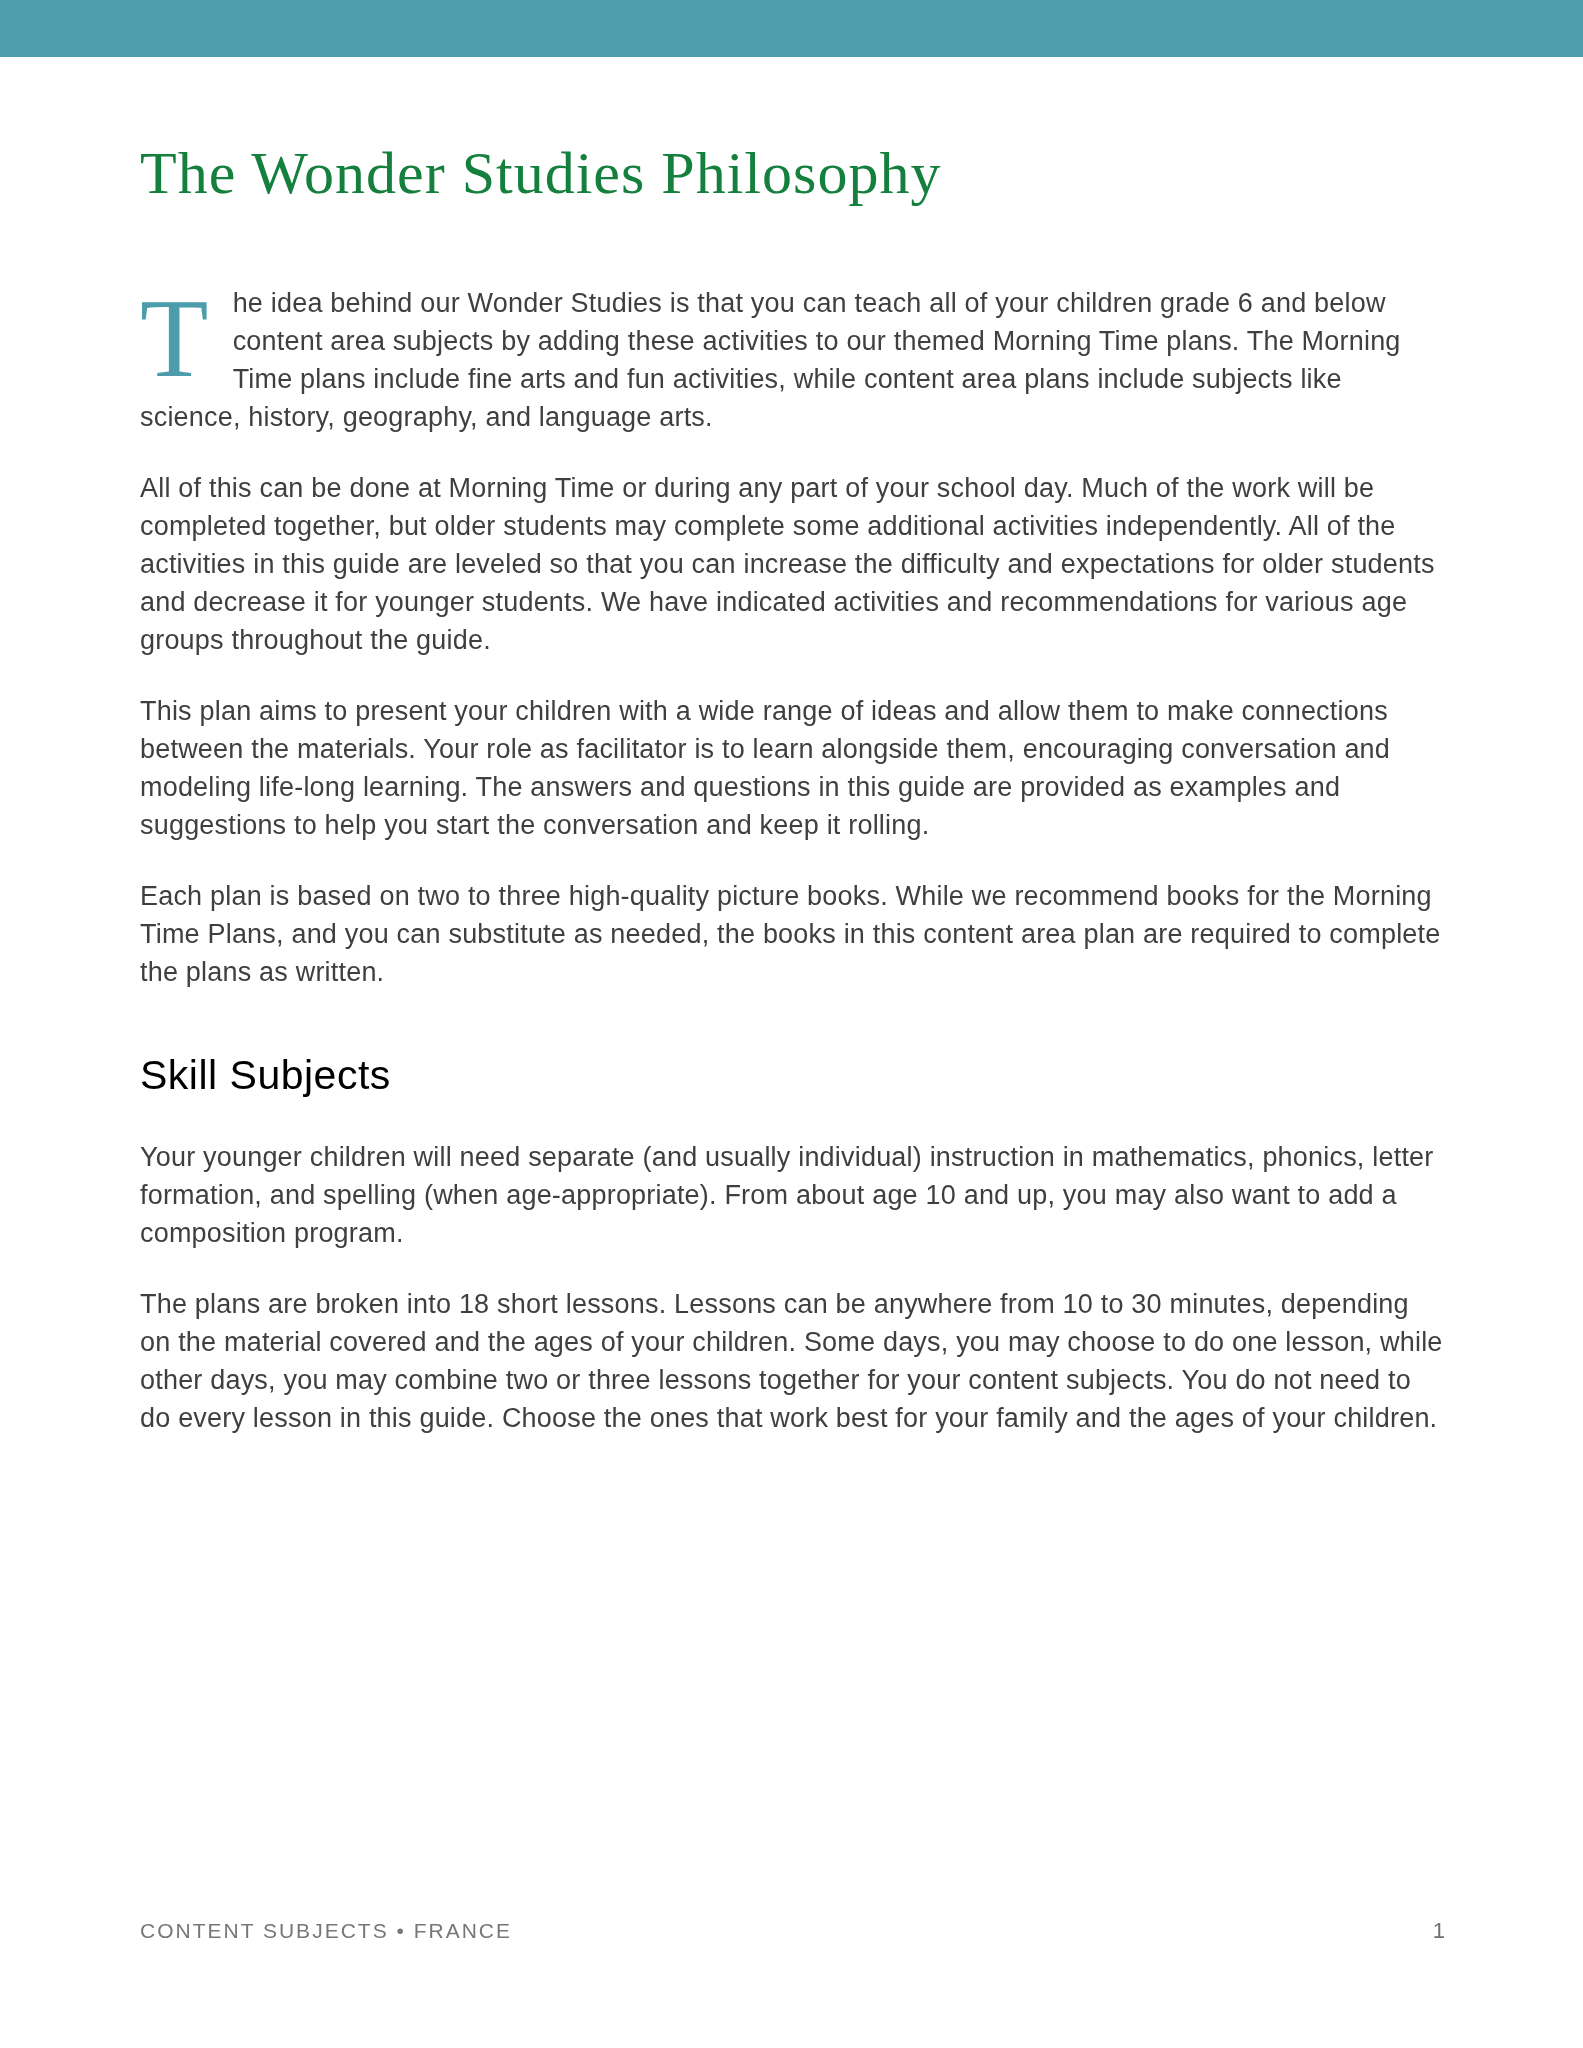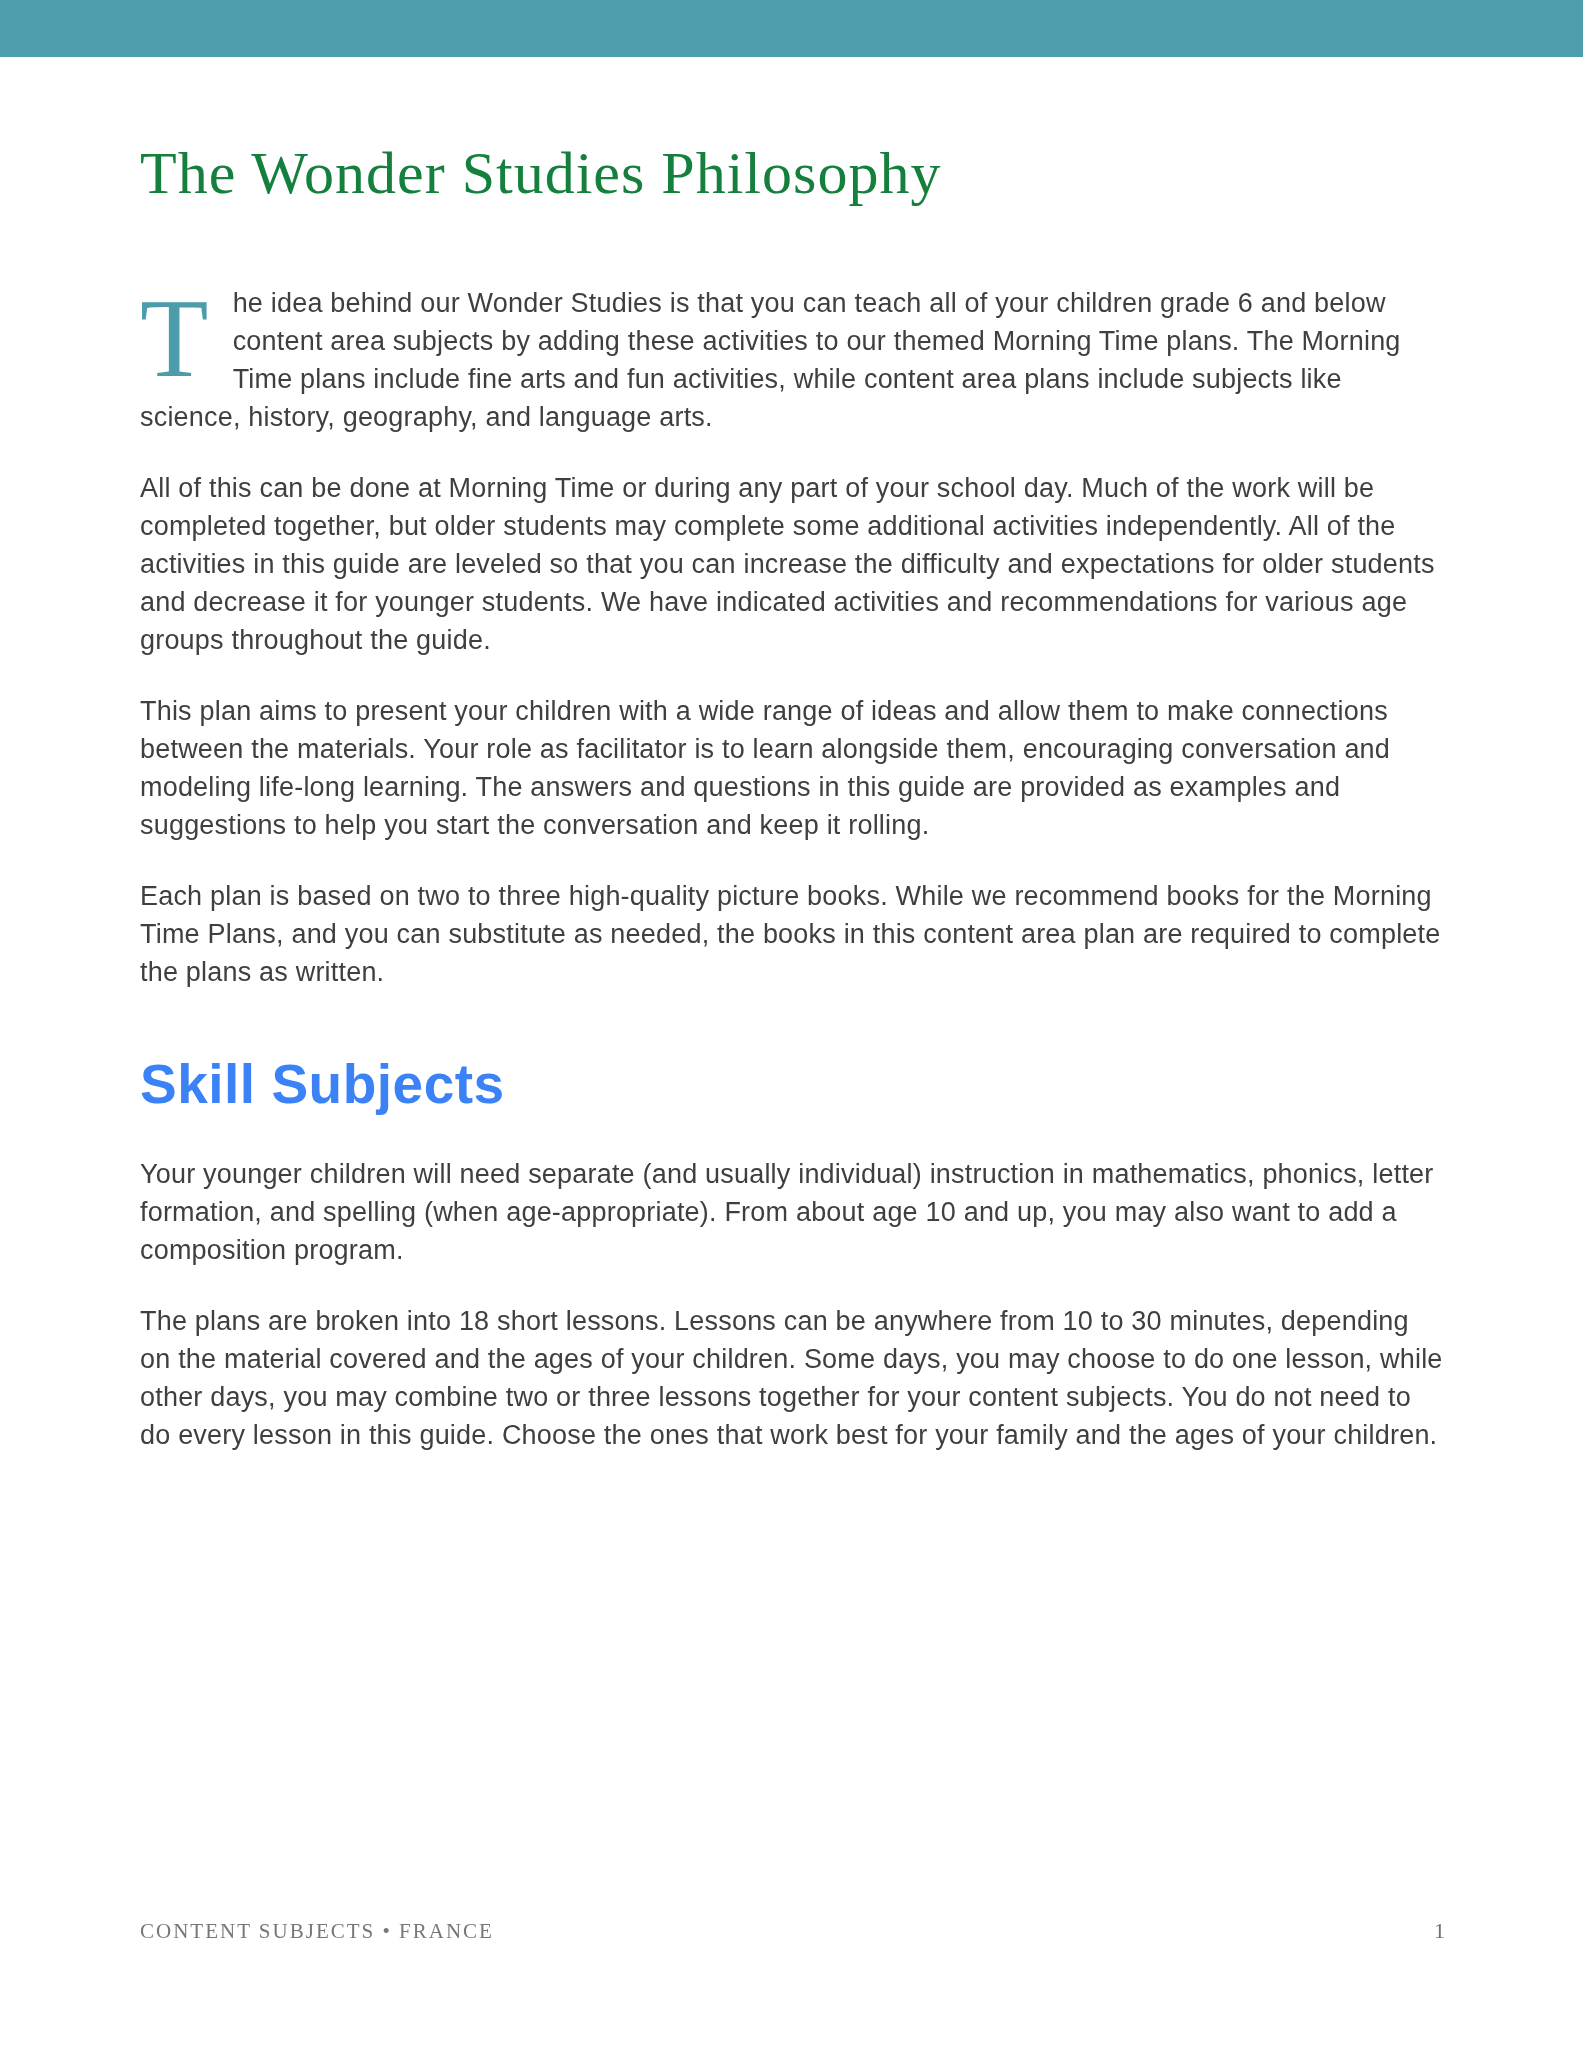--- a/index.html
+++ b/index.html
@@ -40,36 +40,35 @@
   .dropcap {
     float: left;
     font-family: "Liberation Serif", "DejaVu Serif", serif;
     font-size: 112px;
     line-height: 0.9;
     height: 104px;
     color: #4d9cab;
     margin: 4px 24px 0 0;
   }
   h2.section-heading {
-    font-weight: 700;
-    font-size: 55px;
+    font-weight: 400;
+    font-size: 41px;
     line-height: 1.2;
-    color: #3b82f6;
+    color: #000000;
     margin: 60px 0 38px 0;
     letter-spacing: 0.5px;
   }
   .footer {
     position: absolute;
     top: 1918px;
     left: 140px;
     right: 138px;
     display: flex;
     justify-content: space-between;
     align-items: baseline;
-    font-family: Liberation Serif, serif;
   }
   .footer-label {
     font-size: 21px;
     letter-spacing: 2px;
     color: #75777a;
     text-transform: uppercase;
   }
   .page-number {
     font-size: 22px;
     color: #6d6f71;

